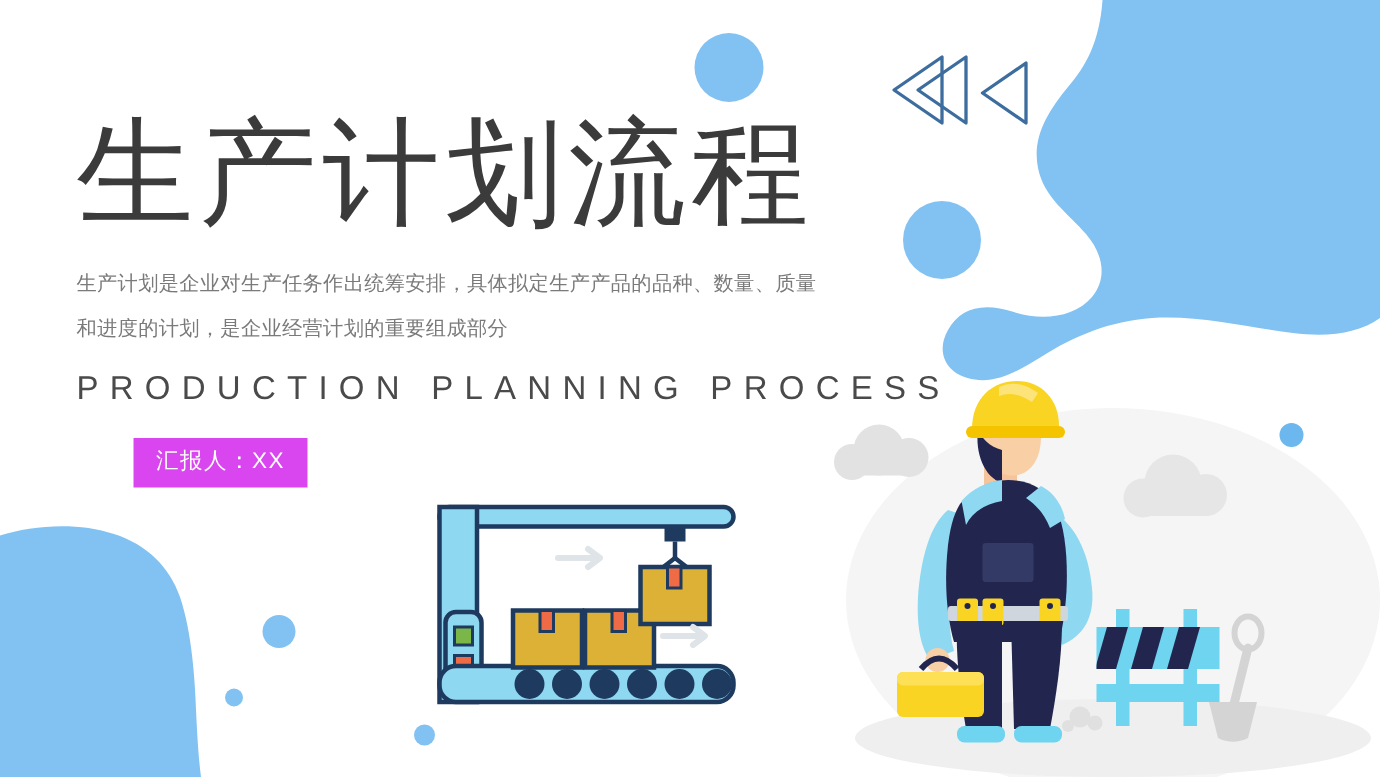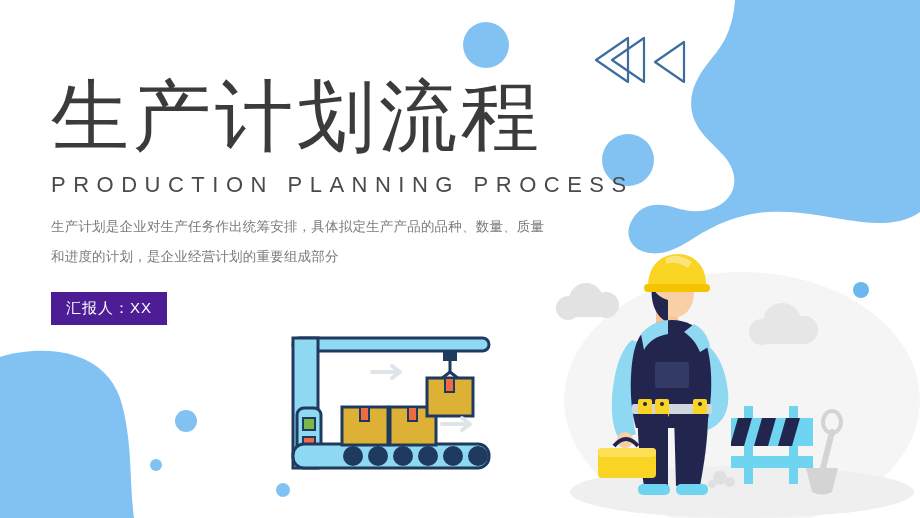--- a/index.html
+++ b/index.html
@@ -49,21 +49,22 @@
     margin-top:12px;
     font-size:22px;
     letter-spacing:7.5px;
     color:#4a4a4a;
     font-weight:400;
     white-space:nowrap;
   }
   #presenter-badge {
     display:inline-block;
     margin-top:20px;
-    background:#4c1d95;
+    margin-left:38px;
+    background:#d946ef;
     color:#ffffff;
     font-size:15px;
     letter-spacing:1px;
     padding:6px 15px 7px 15px;
     line-height:20px;
     white-space:nowrap;
   }
 </style>
 </head>
 <body>
@@ -292,18 +293,18 @@
       <g fill="#e0e0e0">
         <circle cx="720" cy="478" r="7"></circle>
         <circle cx="730" cy="482" r="5"></circle>
         <circle cx="712" cy="484" r="4"></circle>
       </g>
     </svg>
   </div>
 
   <div class="text-block">
     <div id="title">生产计划流程</div>
+    <div id="subtitle">生产计划是企业对生产任务作出统筹安排，具体拟定生产产品的品种、数量、质量和进度的计划，是企业经营计划的重要组成部分</div>
     <div id="en-title">PRODUCTION PLANNING PROCESS</div>
-    <div id="subtitle">生产计划是企业对生产任务作出统筹安排，具体拟定生产产品的品种、数量、质量和进度的计划，是企业经营计划的重要组成部分</div>
     <div id="presenter-badge">汇报人：XX</div>
   </div>
 
 </div>
 
 </body></html>

